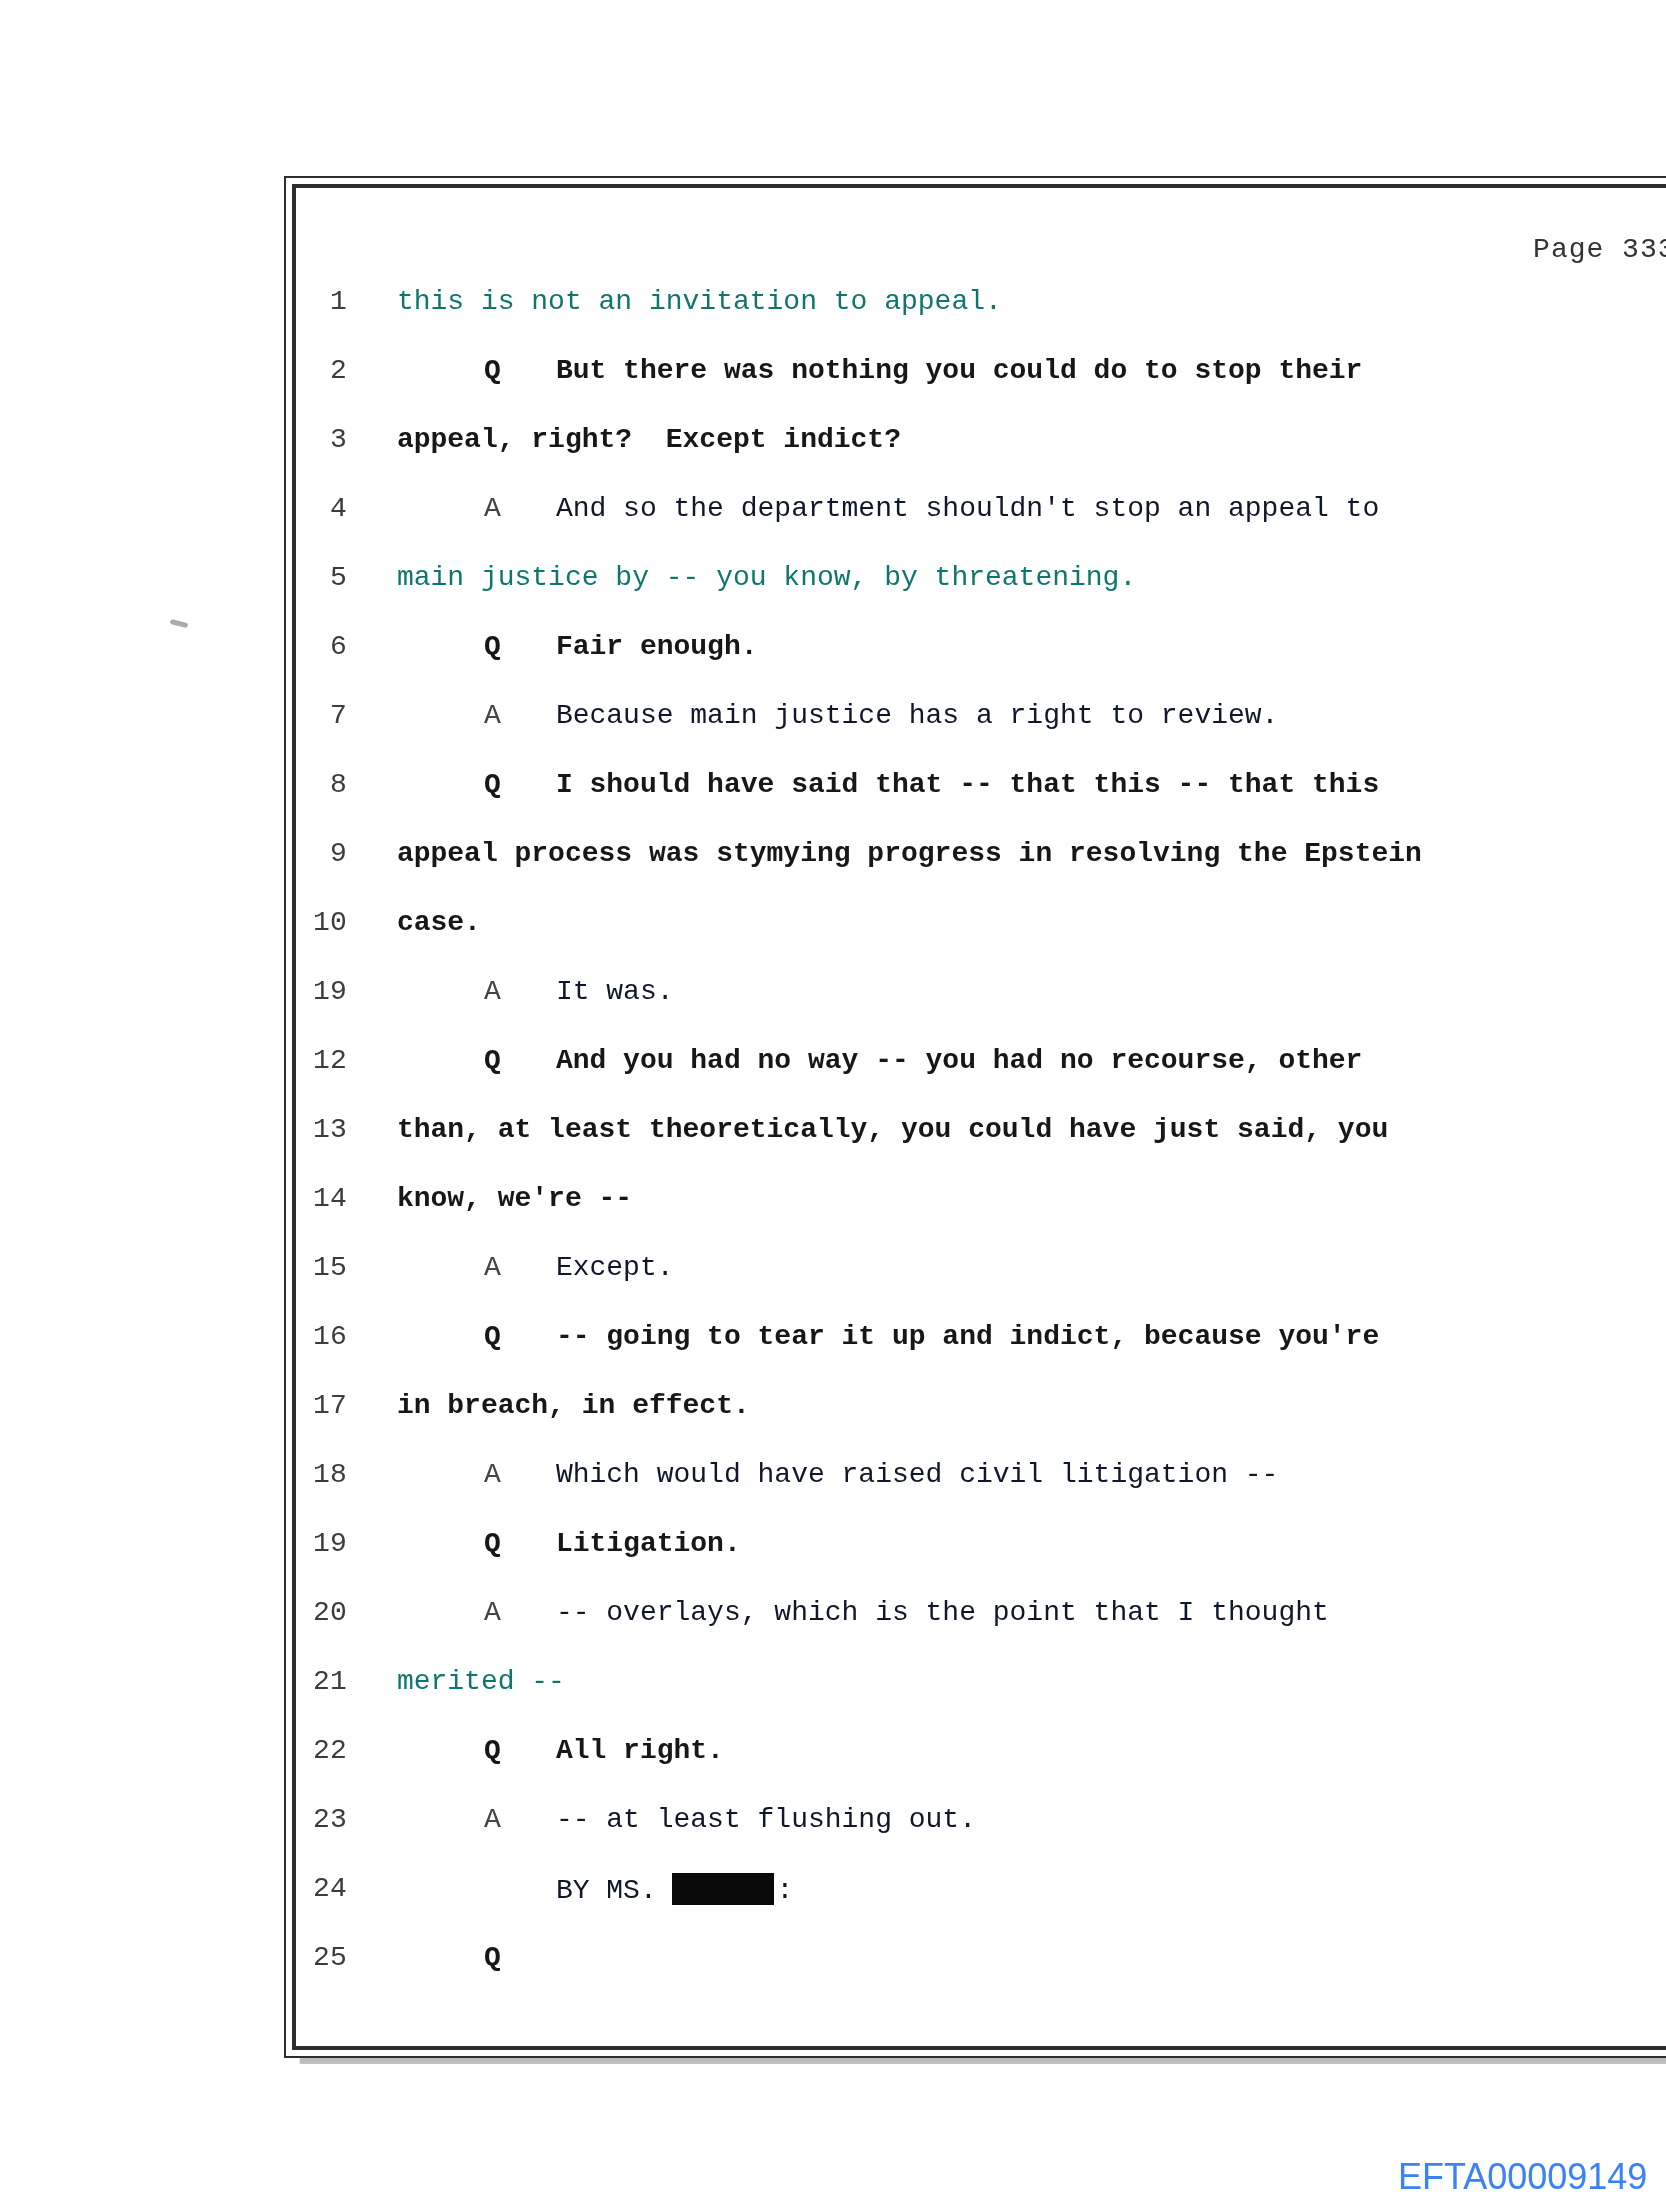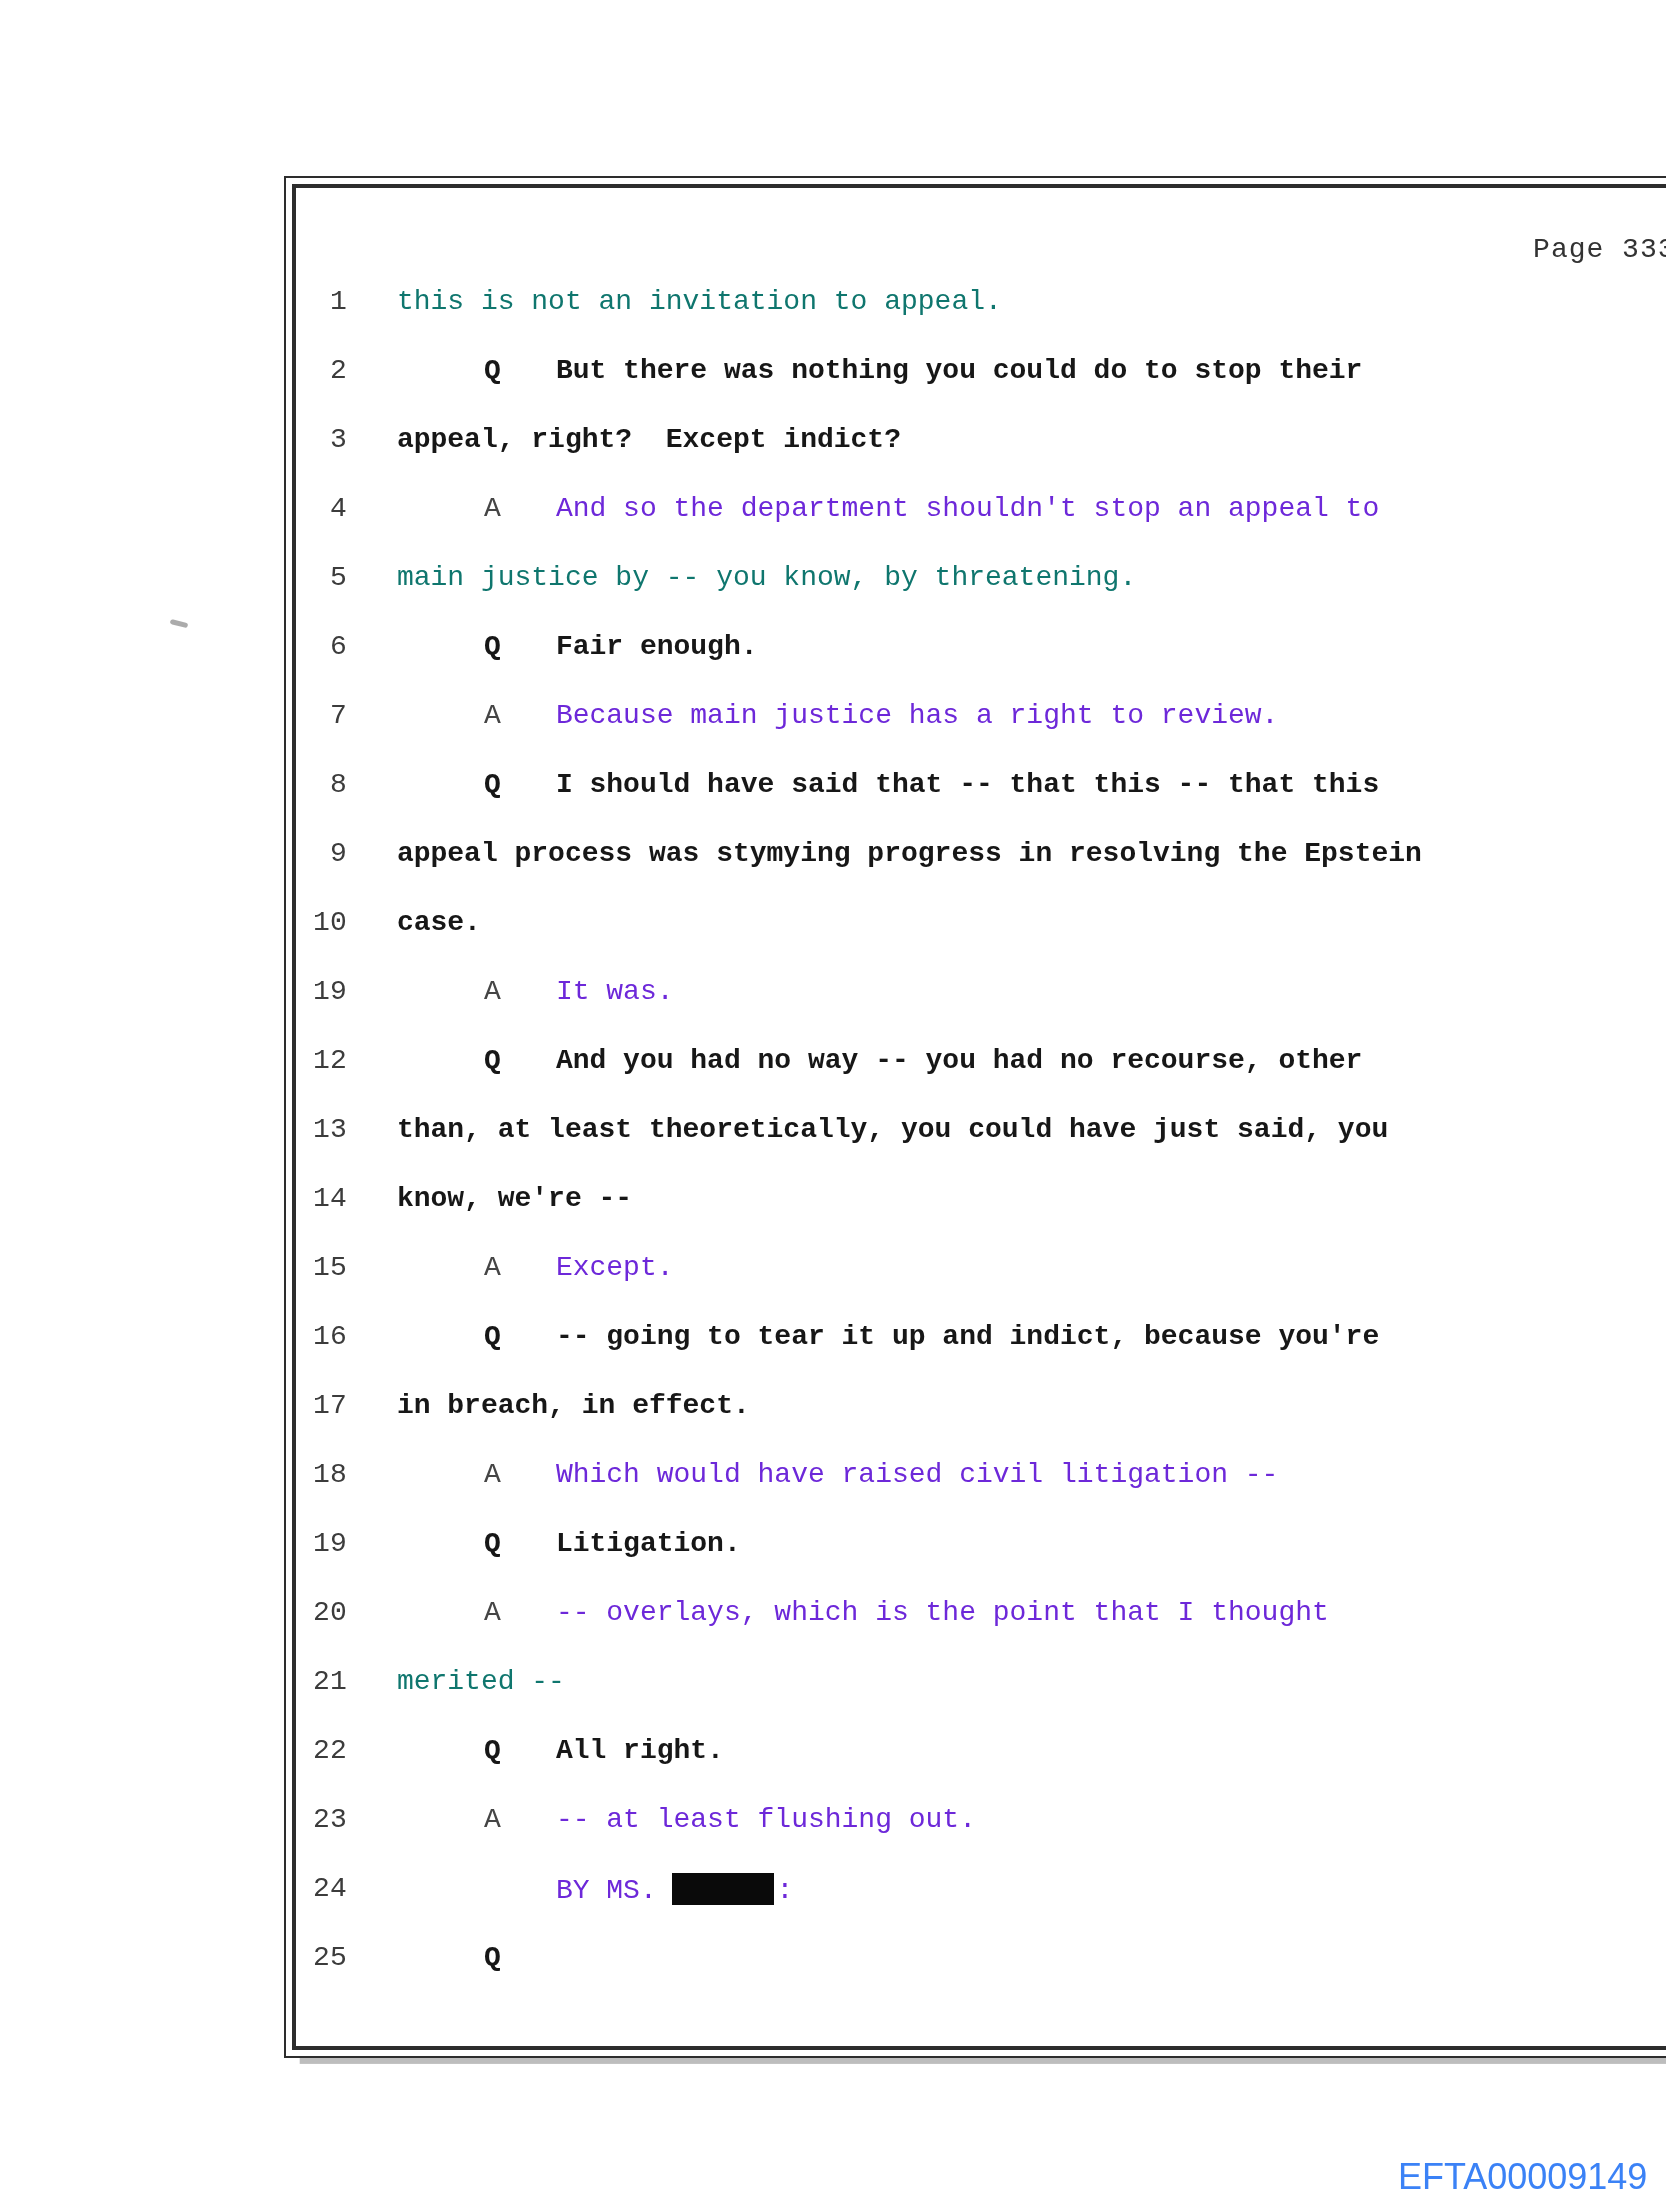--- a/index.html
+++ b/index.html
@@ -72,21 +72,21 @@
   .speaker {
     position: absolute;
     left: 188px;
     font-size: 28px;
     color: #454545;
   }
   .stext {
     position: absolute;
     left: 260px;
     font-size: 28px;
-    color: #6d28d9;
+    color: #0f172a;
     white-space: pre;
   }
   .bold {
     font-weight: bold;
     color: #171717;
   }
   .redaction {
     display: inline-block;
     width: 102px;
     height: 32px;

